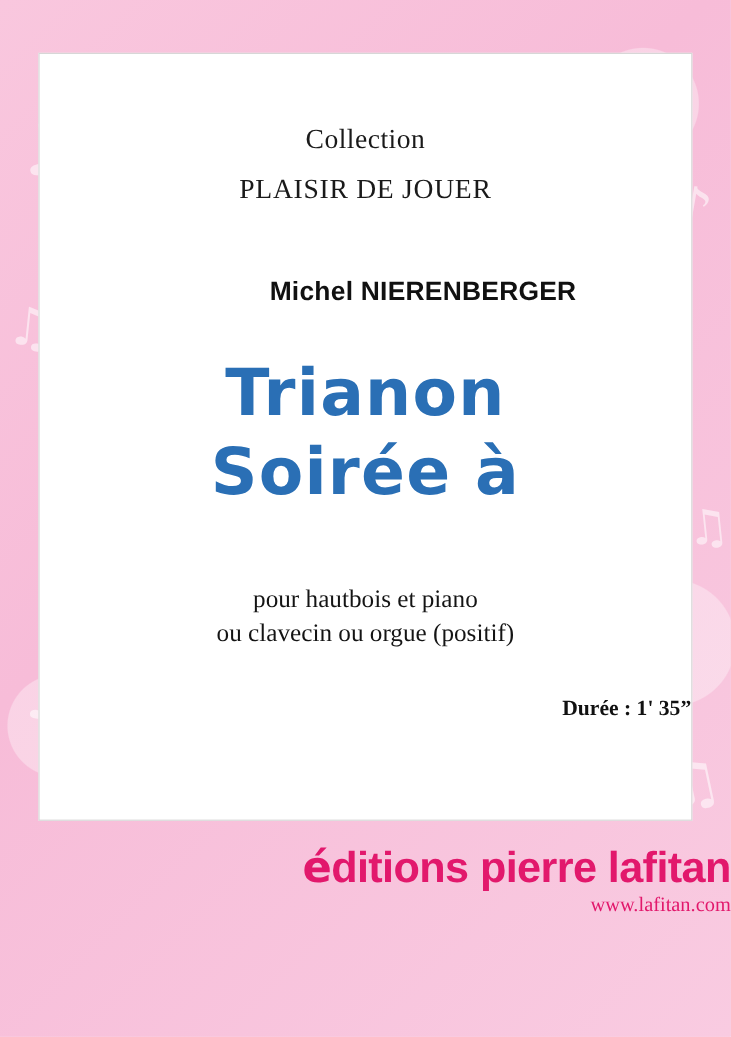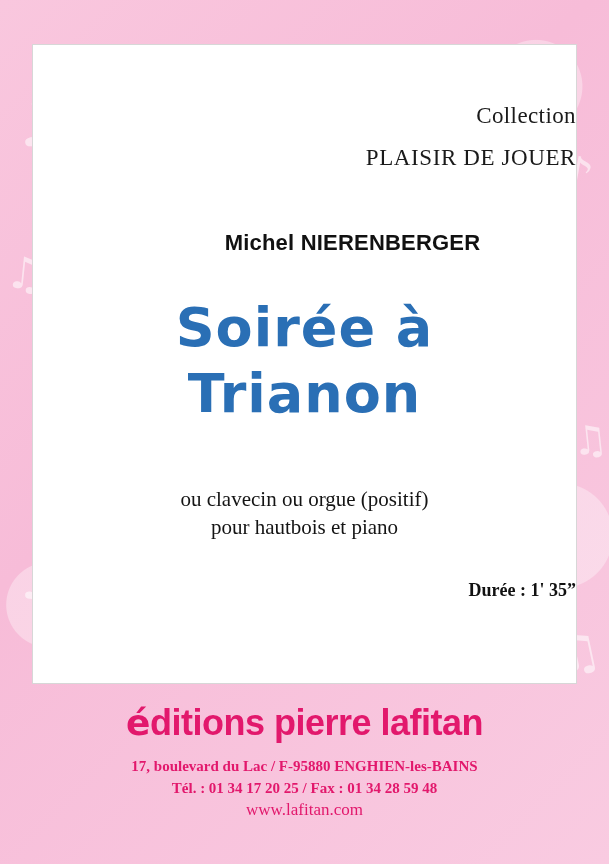--- a/index.html
+++ b/index.html
@@ -57,21 +57,21 @@
     background: #ffffff;
     border: 1px solid #d7d7d7;
     box-sizing: border-box;
   }
 
   .collection-block {
     position: absolute;
     top: 58px;
     left: 0;
     width: 100%;
-    text-align: right;
+    text-align: center;
     color: #1a1a1a;
   }
   .collection-line1 {
     font-size: 23px;
     letter-spacing: 0.4px;
   }
   .collection-line2 {
     font-size: 23px;
     letter-spacing: 0.6px;
     margin-top: 16px;
@@ -128,21 +128,21 @@
     font-weight: bold;
     font-size: 18px;
     color: #111111;
   }
 
   .publisher-block {
     position: absolute;
     left: 0;
     top: 702px;
     width: 100%;
-    text-align: center;
+    text-align: right;
   }
   .publisher-name {
     font-family: "Liberation Sans", sans-serif;
     font-weight: bold;
     font-size: 36px;
     color: #e2186c;
     letter-spacing: -0.5px;
     white-space: nowrap;
   }
   .publisher-name .accent {
@@ -181,35 +181,31 @@
   <div class="white-panel">
 
     <div class="collection-block">
       <div class="collection-line1">Collection</div>
       <div class="collection-line2">PLAISIR DE JOUER</div>
     </div>
 
     <div class="composer">Michel NIERENBERGER</div>
 
     <div class="title-block">
+      <div class="title-line">Trianon</div>
       <div class="title-line">Soirée à</div>
-      <div class="title-line">Trianon</div>
     </div>
 
     <div class="subtitle">
+      <div>pour hautbois et piano</div>
       <div>ou clavecin ou orgue (positif)</div>
-      <div>pour hautbois et piano</div>
     </div>
 
     <div class="duration">Durée : 1' 35”</div>
   </div>
 
   <div class="publisher-block">
     <div class="publisher-name">
       <span class="accent">é</span><span>ditions pierre lafitan</span>
     </div>
-    <div class="publisher-addr">
-      <div>17, boulevard du Lac / F-95880 ENGHIEN-les-BAINS</div>
-      <div>Tél. : 01 34 17 20 25 / Fax : 01 34 28 59 48</div>
-    </div>
     <div class="publisher-web">www.lafitan.com</div>
   </div>
 </div>
 
 </body></html>

